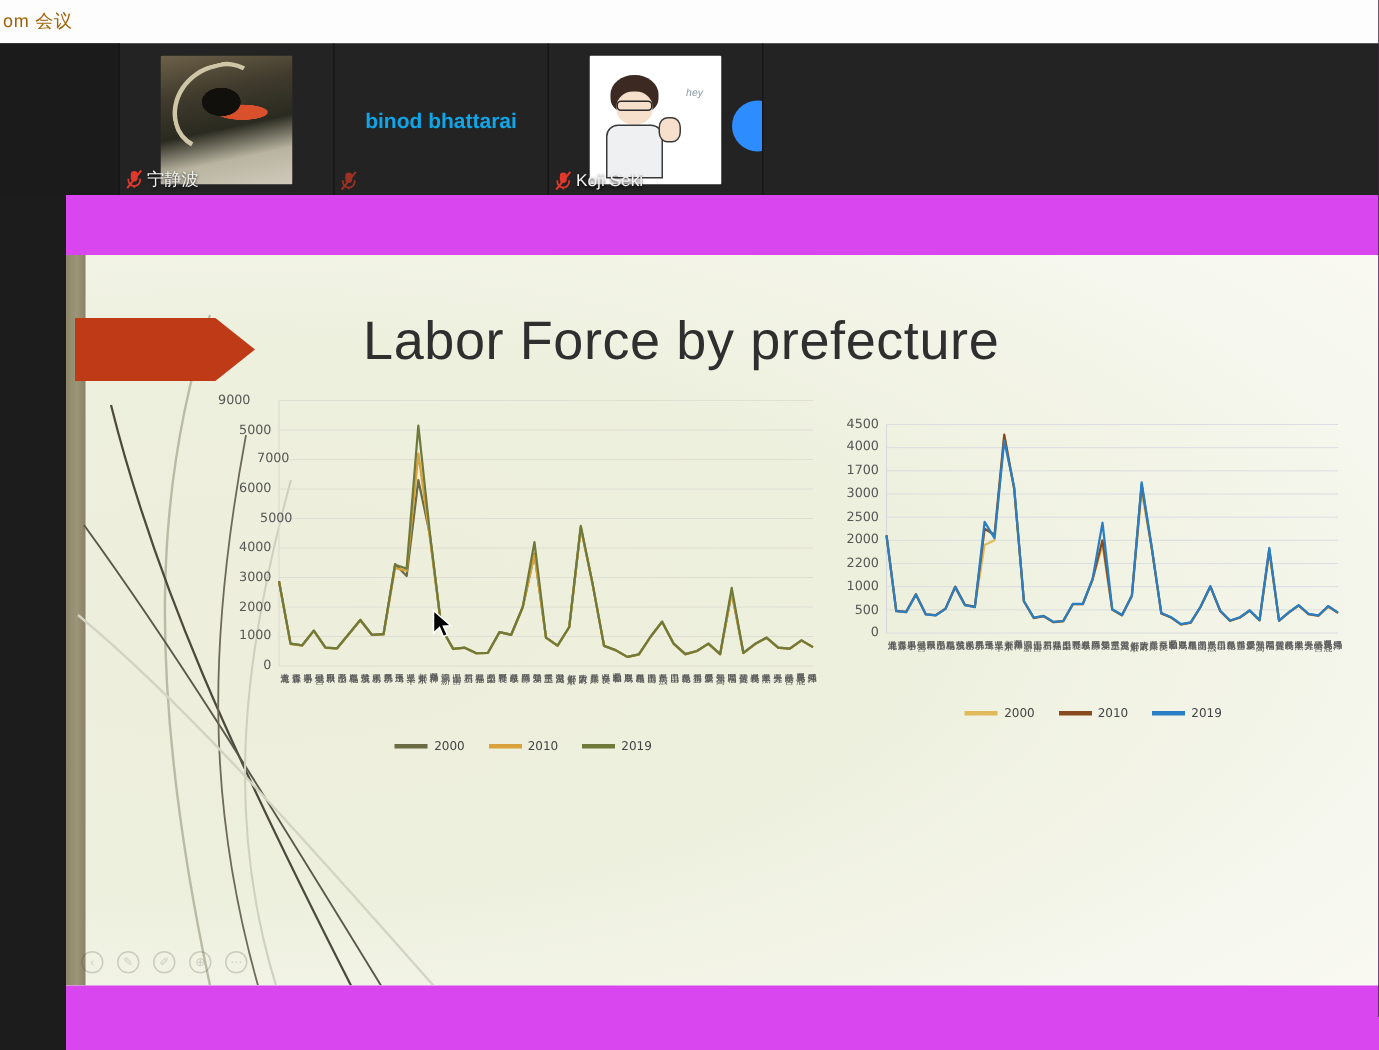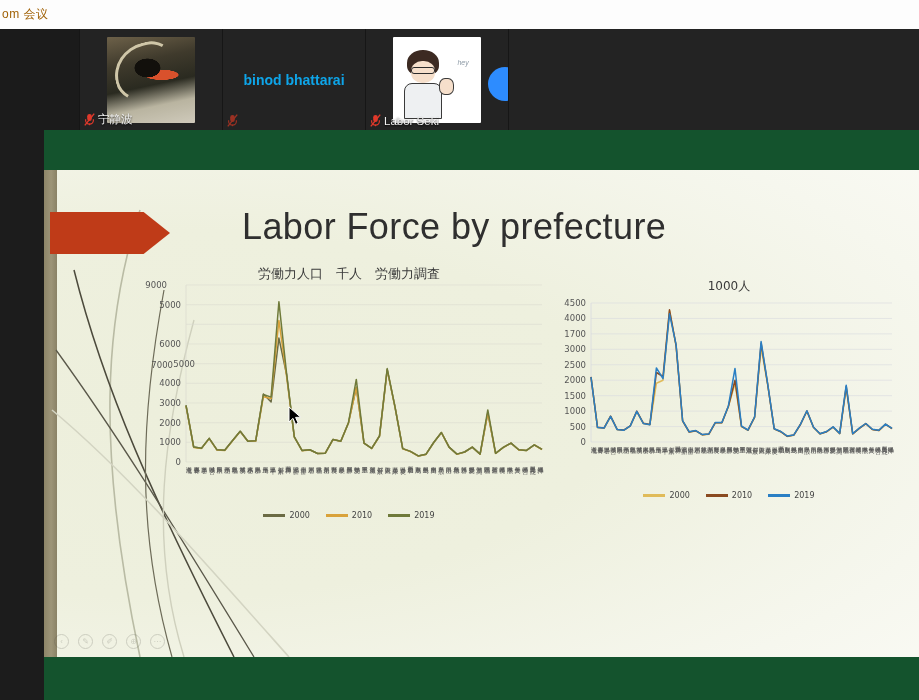--- a/index.html
+++ b/index.html
@@ -126,21 +126,21 @@
   .tile .mic-corner { position: absolute; left: 4px; bottom: 3px; }
   .edge-avatar {
     position: absolute; right: -14px; top: 38px;
     width: 34px; height: 34px; border-radius: 50%;
     background: #2d8cff;
   }
 
   
   .stage {
     position: absolute; left: 44px; top: 130px;
-    width: 875px; height: 570px; background: #14532d;
+    width: 875px; height: 570px; background: #d946ef;
     overflow: hidden;
   }
   .slide {
     position: absolute; left: 0; top: 40px; width: 875px; height: 487px;
     background:
       radial-gradient(ellipse 120% 90% at 14% 50%, #edefdc 0%, #eef0de 42%, #f6f7ee 78%, #fbfbf6 100%);
     overflow: hidden;
   }
   .slide-leftbar {
     position: absolute; left: 0; top: 0; width: 13px; height: 100%;
@@ -273,21 +273,21 @@
       </div>
       <div class="tile-name">
         <span class="mic-muted">
           <svg width="11" height="13" viewBox="0 0 11 13">
             <rect x="3.2" y="1" width="4.6" height="7" rx="2.3" fill="#e0392b"></rect>
             <path d="M1.6 6.2v1a3.9 3.9 0 0 0 7.8 0v-1" stroke="#e0392b" stroke-width="1.2" fill="none"></path>
             <line x1="5.5" y1="10.6" x2="5.5" y2="12.2" stroke="#e0392b" stroke-width="1.2"></line>
             <line x1="0.8" y1="12.4" x2="10.2" y2="0.6" stroke="#e0392b" stroke-width="1.4"></line>
           </svg>
         </span>
-        <span class="label">Labor Seki</span>
+        <span class="label">Koji Seki</span>
       </div>
       <div class="edge-avatar"></div>
     </div>
 
   </div>
 
   <div class="stage">
     <div class="slide">
 
       <div class="slide-leftbar"></div>
@@ -298,21 +298,20 @@
         <path d="M12 180 C 70 260, 120 340, 210 487" stroke="#5a584a" stroke-width="1.3" fill="none"></path>
         <path d="M120 120 C 96 250, 92 360, 128 487" stroke="#6d6b58" stroke-width="1.2" fill="none"></path>
         <path d="M8 240 C 80 300, 150 380, 245 487" stroke="#d3d4c2" stroke-width="1.6" fill="none"></path>
         <path d="M150 150 C 120 260, 104 370, 140 487" stroke="#cfd0bd" stroke-width="1.4" fill="none"></path>
       </svg>
 
       <div class="arrow-shape"></div>
       <div class="slide-title">Labor Force by prefecture</div>
 
       <div class="chart chart-left">
-        <div class="chart-title left-inset">労働力人口　千人　労働力調査</div>
         <div class="plot" id="plot-left" style="height:180px">
             <svg viewBox="0 0 390 180" preserveAspectRatio="none">
               <line x1="32" y1="179" x2="388" y2="179" stroke="#dcdcd0" stroke-width="0.6"></line>
               <line x1="32" y1="159.33333333333334" x2="388" y2="159.33333333333334" stroke="#dcdcd0" stroke-width="0.6"></line>
               <line x1="32" y1="139.66666666666669" x2="388" y2="139.66666666666669" stroke="#dcdcd0" stroke-width="0.6"></line>
               <line x1="32" y1="120" x2="388" y2="120" stroke="#dcdcd0" stroke-width="0.6"></line>
               <line x1="32" y1="100.33333333333334" x2="388" y2="100.33333333333334" stroke="#dcdcd0" stroke-width="0.6"></line>
               <line x1="32" y1="80.66666666666666" x2="388" y2="80.66666666666666" stroke="#dcdcd0" stroke-width="0.6"></line>
               <line x1="32" y1="61" x2="388" y2="61" stroke="#dcdcd0" stroke-width="0.6"></line>
               <line x1="32" y1="41.33333333333334" x2="388" y2="41.33333333333334" stroke="#dcdcd0" stroke-width="0.6"></line>
@@ -323,21 +322,21 @@
               <path d="M32.0 122.8 L39.7 164.4 L47.5 165.4 L55.2 155.6 L63.0 167.0 L70.7 167.4 L78.4 158.0 L86.2 148.5 L93.9 158.3 L101.7 158.0 L109.4 113.7 L117.1 115.5 L124.9 37.4 L132.6 93.5 L140.3 154.0 L148.1 167.7 L155.8 166.9 L163.6 170.6 L171.3 170.2 L179.0 156.6 L186.8 158.3 L194.5 139.9 L202.3 104.7 L210.0 160.2 L217.7 165.5 L225.5 153.2 L233.2 86.8 L241.0 124.1 L248.7 165.7 L256.4 168.5 L264.2 173.0 L271.9 171.4 L279.7 159.6 L287.4 149.6 L295.1 164.2 L302.9 171.2 L310.6 169.1 L318.3 164.2 L326.1 171.2 L333.8 130.0 L341.6 170.4 L349.3 164.5 L357.0 160.2 L364.8 166.9 L372.5 167.5 L380.3 162.0 L388.0 166.5" fill="none" stroke="#d9a23a" stroke-width="1.5" stroke-linejoin="round"></path>
               <path d="M32.0 122.4 L39.7 164.1 L47.5 165.2 L55.2 155.4 L63.0 166.8 L70.7 167.2 L78.4 157.8 L86.2 148.3 L93.9 158.2 L101.7 157.8 L109.4 111.5 L117.1 114.1 L124.9 18.7 L132.6 90.5 L140.3 153.8 L148.1 167.6 L155.8 166.8 L163.6 170.5 L171.3 170.2 L179.0 156.4 L186.8 158.2 L194.5 139.7 L202.3 96.4 L210.0 160.1 L217.7 165.4 L225.5 153.0 L233.2 85.6 L241.0 123.9 L248.7 165.6 L256.4 168.4 L264.2 172.9 L271.9 171.3 L279.7 159.5 L287.4 149.5 L295.1 164.1 L302.9 171.1 L310.6 169.0 L318.3 164.1 L326.1 171.1 L333.8 126.9 L341.6 170.3 L349.3 164.4 L357.0 160.1 L364.8 166.8 L372.5 167.4 L380.3 161.9 L388.0 166.4" fill="none" stroke="#6f7a3a" stroke-width="1.5" stroke-linejoin="round"></path>
             </svg>
             <div class="ytick" style="top: 179px; right: 358px;">0</div>
             <div class="ytick" style="top: 159.333px; right: 358px;">1000</div>
             <div class="ytick" style="top: 139.667px; right: 358px;">2000</div>
             <div class="ytick" style="top: 120px; right: 358px;">3000</div>
             <div class="ytick" style="top: 100.333px; right: 358px;">4000</div>
             <div class="ytick" style="top: 80.6667px; right: 344px;">5000</div>
             <div class="ytick" style="top: 61px; right: 358px;">6000</div>
-            <div class="ytick" style="top: 41.3333px; right: 366px; margin-top: 41px;">7000</div>
+            <div class="ytick" style="top: 41.3333px; right: 346px;">7000</div>
             <div class="ytick" style="top: 21.6667px; right: 358px;">5000</div>
             <div class="ytick" style="top: 2px; right: 372px;">9000</div>
           </div>
         <div class="xlabels" id="xlabels-left" style="padding-left: 32px;">
             <div class="xlabel">北海道</div>
             <div class="xlabel">青森県</div>
             <div class="xlabel">岩手県</div>
             <div class="xlabel">宮城県</div>
             <div class="xlabel">秋田県</div>
             <div class="xlabel">山形県</div>
@@ -393,42 +392,41 @@
               <span class="legend-label">2010</span>
             </div>
             <div class="legend-item">
               <span class="legend-swatch" style="background:#6f7a3a"></span>
               <span class="legend-label">2019</span>
             </div>
           </div>
       </div>
 
       <div class="chart chart-right">
-        <div class="chart-title sub">1000人</div>
         <div class="plot" id="plot-right" style="height:142px;margin-top:6px">
             <svg viewBox="0 0 330 142" preserveAspectRatio="none">
               <line x1="27" y1="141" x2="328" y2="141" stroke="#d8dadf" stroke-width="0.6"></line>
               <line x1="27" y1="125.55555555555556" x2="328" y2="125.55555555555556" stroke="#d8dadf" stroke-width="0.6"></line>
               <line x1="27" y1="110.11111111111111" x2="328" y2="110.11111111111111" stroke="#d8dadf" stroke-width="0.6"></line>
               <line x1="27" y1="94.66666666666667" x2="328" y2="94.66666666666667" stroke="#d8dadf" stroke-width="0.6"></line>
               <line x1="27" y1="79.22222222222223" x2="328" y2="79.22222222222223" stroke="#d8dadf" stroke-width="0.6"></line>
               <line x1="27" y1="63.77777777777777" x2="328" y2="63.77777777777777" stroke="#d8dadf" stroke-width="0.6"></line>
               <line x1="27" y1="48.33333333333334" x2="328" y2="48.33333333333334" stroke="#d8dadf" stroke-width="0.6"></line>
               <line x1="27" y1="32.888888888888886" x2="328" y2="32.888888888888886" stroke="#d8dadf" stroke-width="0.6"></line>
               <line x1="27" y1="17.444444444444457" x2="328" y2="17.444444444444457" stroke="#d8dadf" stroke-width="0.6"></line>
               <line x1="27" y1="2" x2="328" y2="2" stroke="#d8dadf" stroke-width="0.6"></line>
               <line x1="27" y1="2" x2="27" y2="141" stroke="#d8dadf" stroke-width="0.8"></line>
               <path d="M27.0 76.1 L33.5 126.5 L40.1 127.1 L46.6 115.4 L53.2 128.6 L59.7 129.3 L66.3 124.9 L72.8 110.7 L79.3 122.5 L85.9 123.7 L92.4 82.3 L99.0 79.2 L105.5 9.7 L112.1 45.2 L118.6 120.0 L125.2 131.1 L131.7 129.9 L138.2 133.9 L144.8 133.3 L151.3 121.8 L157.9 121.8 L164.4 105.5 L171.0 82.3 L177.5 125.6 L184.0 129.3 L190.6 116.3 L197.1 46.8 L203.7 83.9 L210.2 128.0 L216.8 130.8 L223.3 135.4 L229.8 134.2 L236.4 123.7 L242.9 110.1 L249.5 126.5 L256.0 133.0 L262.6 130.8 L269.1 126.2 L275.7 132.7 L282.2 86.9 L288.7 133.0 L295.3 127.4 L301.8 122.8 L308.4 128.6 L314.9 129.6 L321.5 123.4 L328.0 127.7" fill="none" stroke="#e0bb59" stroke-width="1.5" stroke-linejoin="round"></path>
               <path d="M27.0 75.8 L33.5 126.3 L40.1 126.9 L46.6 115.2 L53.2 128.5 L59.7 129.1 L66.3 124.8 L72.8 110.1 L79.3 122.2 L85.9 123.4 L92.4 71.5 L99.0 75.5 L105.5 8.8 L112.1 44.6 L118.6 119.8 L125.2 131.0 L131.7 129.7 L138.2 133.7 L144.8 133.1 L151.3 121.7 L157.9 121.7 L164.4 105.2 L171.0 79.2 L177.5 125.4 L184.0 129.1 L190.6 116.1 L197.1 42.2 L203.7 83.5 L210.2 127.9 L216.8 130.7 L223.3 135.3 L229.8 134.1 L236.4 123.5 L242.9 110.0 L249.5 126.3 L256.0 132.8 L262.6 130.7 L269.1 126.0 L275.7 132.5 L282.2 85.4 L288.7 132.8 L295.3 127.3 L301.8 122.6 L308.4 128.5 L314.9 129.4 L321.5 123.2 L328.0 127.6" fill="none" stroke="#8a4a20" stroke-width="1.5" stroke-linejoin="round"></path>
               <path d="M27.0 76.1 L33.5 126.5 L40.1 127.1 L46.6 115.4 L53.2 128.6 L59.7 129.3 L66.3 124.9 L72.8 110.4 L79.3 122.5 L85.9 123.7 L92.4 66.9 L99.0 77.7 L105.5 12.8 L112.1 43.7 L118.6 119.7 L125.2 130.8 L131.7 129.6 L138.2 133.6 L144.8 133.0 L151.3 121.5 L157.9 121.5 L164.4 104.9 L171.0 67.5 L177.5 125.2 L184.0 129.0 L190.6 116.0 L197.1 40.6 L203.7 82.9 L210.2 127.7 L216.8 130.5 L223.3 135.1 L229.8 133.9 L236.4 123.4 L242.9 109.8 L249.5 126.2 L256.0 132.7 L262.6 130.5 L269.1 125.9 L275.7 132.4 L282.2 84.2 L288.7 132.7 L295.3 127.1 L301.8 122.5 L308.4 128.3 L314.9 129.3 L321.5 123.1 L328.0 127.4" fill="none" stroke="#2a7fc4" stroke-width="1.5" stroke-linejoin="round"></path>
             </svg>
             <div class="ytick" style="top: 141px; right: 303px;">0</div>
             <div class="ytick" style="top: 125.556px; right: 303px;">500</div>
             <div class="ytick" style="top: 110.111px; right: 303px;">1000</div>
-            <div class="ytick" style="top: 94.6667px; right: 303px;">1500</div>
+            <div class="ytick" style="top: 94.6667px; right: 303px;">2200</div>
             <div class="ytick" style="top: 79.2222px; right: 303px;">2000</div>
             <div class="ytick" style="top: 63.7778px; right: 303px;">2500</div>
             <div class="ytick" style="top: 48.3333px; right: 303px;">3000</div>
             <div class="ytick" style="top: 32.8889px; right: 303px;">1700</div>
             <div class="ytick" style="top: 17.4444px; right: 303px;">4000</div>
             <div class="ytick" style="top: 2px; right: 303px;">4500</div>
           </div>
         <div class="xlabels" id="xlabels-right" style="padding-left: 27px;">
             <div class="xlabel">北海道</div>
             <div class="xlabel">青森県</div>

